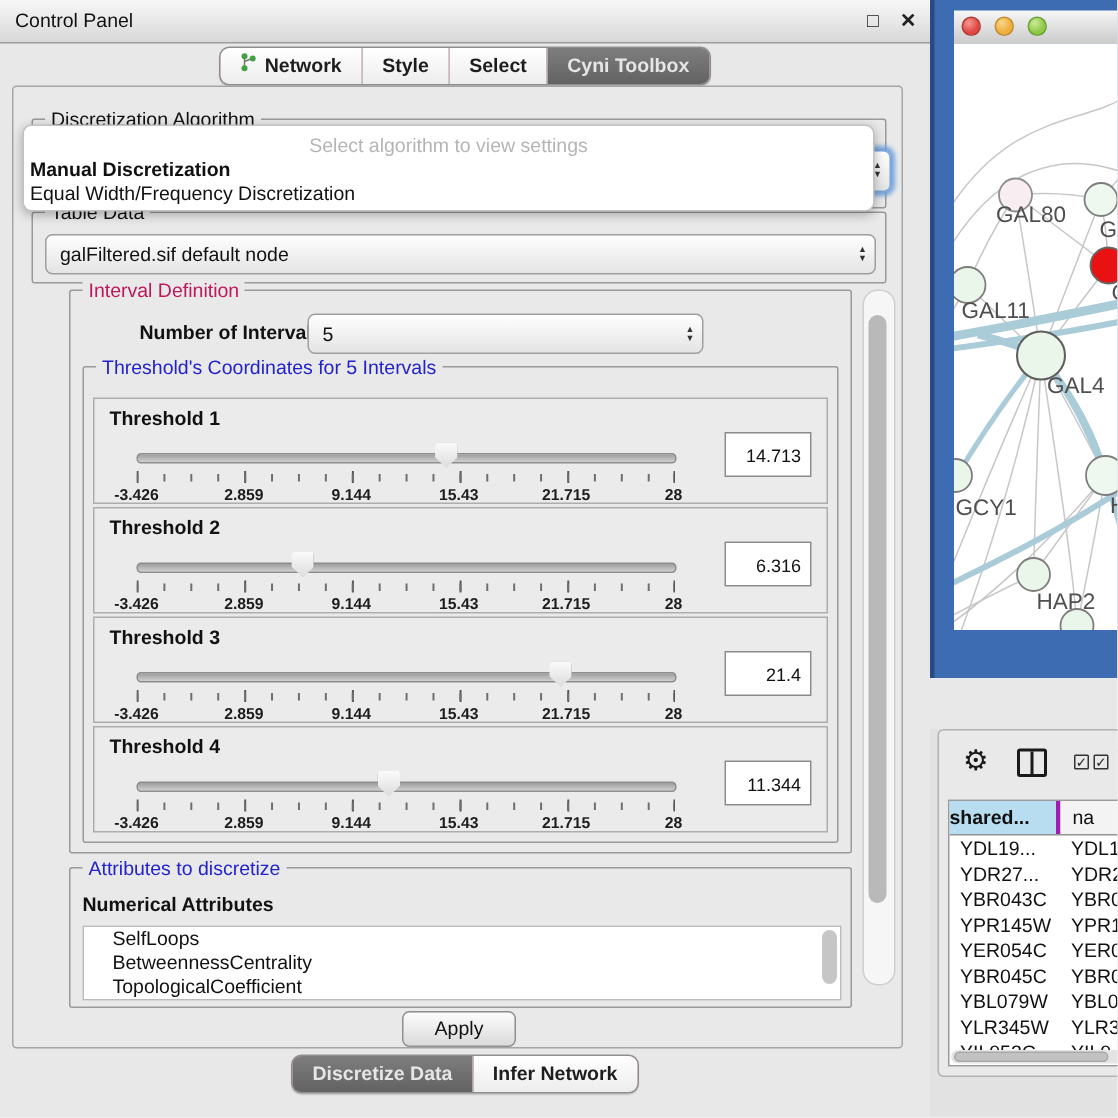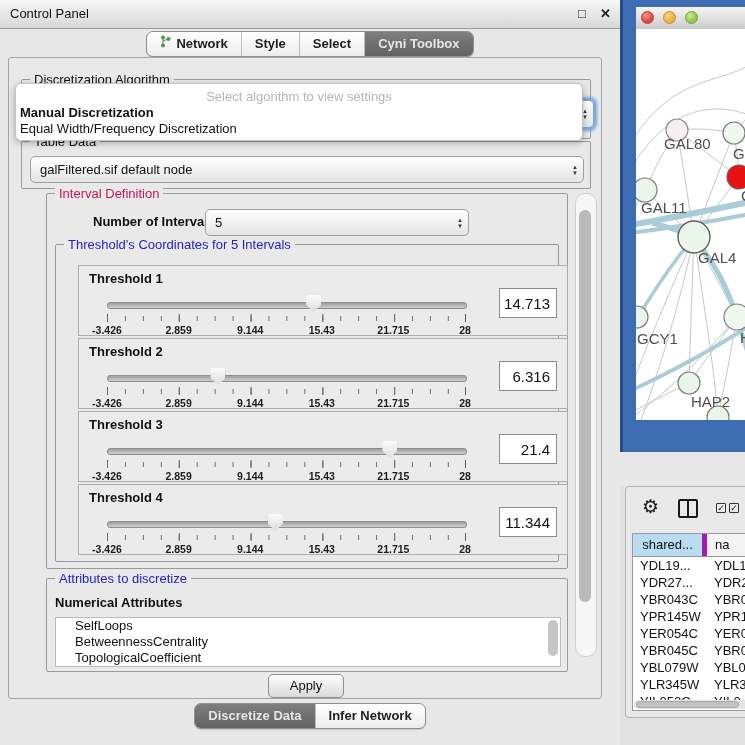--- a/index.html
+++ b/index.html
@@ -39,42 +39,42 @@
 
   .combo-focus{box-shadow:0 0 3px 2.5px rgba(100,155,220,.85);border-color:#7aa6d9;}
 
   .popup{left:6px;top:25px;width:566px;height:56px;background:#fff;border:1px solid #c2c2c2;
        border-radius:6px;box-shadow:0 2px 7px rgba(0,0,0,.28);z-index:6;}
   .popup-hint{position:absolute;left:0;top:5px;width:100%;text-align:center;
        font-size:13px;color:#b5b5b5;}
   .popup-opt{position:absolute;left:4px;font-size:13px;white-space:nowrap;}
 
   .thr-panel{position:absolute;left:6px;width:488px;height:69px;border:1px solid #adadad;
-       background:#ebebeb;margin-left:16px;}
+       background:#ebebeb;}
   .thr-label{position:absolute;left:10px;top:5px;font-size:13px;font-weight:bold;}
   .slider{position:absolute;left:28px;top:26px;width:358px;height:40px;}
   .track{position:absolute;left:0;top:10px;width:358px;height:5px;border:1px solid #8d8d8d;
        border-radius:3px;background:linear-gradient(#9e9e9e,#cfcfcf);}
   .thumb{position:absolute;top:3px;width:15px;height:17px;margin-left:-7.5px;
        background:linear-gradient(#fbfbfb,#dcdcdc);
        clip-path:polygon(8% 0,92% 0,100% 12%,100% 58%,50% 100%,0 58%,0 12%);
        filter:drop-shadow(0 0 1px #777);}
   .ticks-minor{position:absolute;left:0;top:24px;width:359px;height:5px;
        background-image:linear-gradient(90deg,#6e6e6e 1px,transparent 1px);
        background-size:5% 5px;}
   .ticks-major{position:absolute;left:0;top:22px;width:359px;height:8px;
        background-image:linear-gradient(90deg,#565656 1px,transparent 1px);
        background-size:20% 8px;}
   .ticks-minor::after,.ticks-major::after{content:"";position:absolute;right:0;top:0;
        width:1px;height:100%;background:#565656;}
   .tick-labels{position:absolute;left:0;top:32px;width:358px;height:12px;
        font-size:10.5px;font-weight:bold;color:#1c1c1c;}
   .tick-labels span{position:absolute;transform:translateX(-50%);white-space:nowrap;}
   .value-box{position:absolute;right:10px;top:22px;width:58px;height:30px;background:#fff;
-       border:1px solid #8a8a8a;font-size:15px;text-align:right;line-height:30px;
+       border:1px solid #8a8a8a;font-size:12px;text-align:right;line-height:30px;
        padding-right:6px;box-sizing:border-box;}
 
   .attr-list{position:absolute;left:8px;top:38px;width:504px;height:48px;background:#fff;
        border:1px solid #bbb;overflow:hidden;}
   .attr-item{font-size:13px;line-height:16px;padding-left:19px;white-space:nowrap;}
   .list-scroll{position:absolute;right:2px;top:2px;width:10px;height:36px;
        background:#c6c6c6;border-radius:5px;}
 
   .apply-btn{left:50%;margin-left:-37px;top:616px;width:74px;height:22px;
        border:1px solid #8f8f8f;border-radius:5px;background:linear-gradient(#fdfdfd,#dadada);
@@ -107,22 +107,22 @@
   .split-icon{left:52px;top:12px;width:16px;height:15px;border:2px solid #1a1a1a;
        border-radius:2px;}
   .split-icon::after{content:"";position:absolute;left:7px;top:0;width:2px;height:15px;
        background:#1a1a1a;}
   .chk{position:absolute;top:16px;width:10px;height:10px;border:1.5px solid #333;
        border-radius:1px;font-size:9px;line-height:9px;text-align:center;color:#222;
        box-sizing:border-box;}
   .tp-table{left:6px;top:46px;width:122px;height:176px;background:#fff;
        border:1px solid #9a9a9a;overflow:hidden;}
   .tp-thead{display:flex;height:22px;border-bottom:1px solid #949494;font-size:13px;}
-  .th1{width:74px;background:#b9ddf0;border-right:5px solid #a21caf;text-align:center;
-       line-height:22px;box-sizing:border-box;}
+  .th1{width:74px;background:#b9ddf0;border-right:3px solid #a21caf;
+       line-height:22px;box-sizing:border-box;font-weight:bold;}
   .th2{flex:1;background:#f3f3f3;padding-left:8px;line-height:22px;}
   .tp-row{display:flex;height:17px;font-size:13px;line-height:17px;}
   .td1{width:74px;padding-left:7px;box-sizing:border-box;overflow:hidden;}
   .td2{flex:1;padding-left:7px;overflow:hidden;}
   .h-scroll{position:absolute;left:1px;top:166px;width:119px;height:9px;background:#e4e4e4;
        border-radius:5px;}
   .h-thumb{position:absolute;left:2px;top:1px;width:103px;height:7px;background:#c2c2c2;
        border:1px solid #a8a8a8;border-radius:4px;box-sizing:border-box;}
 </style>
 </head>

